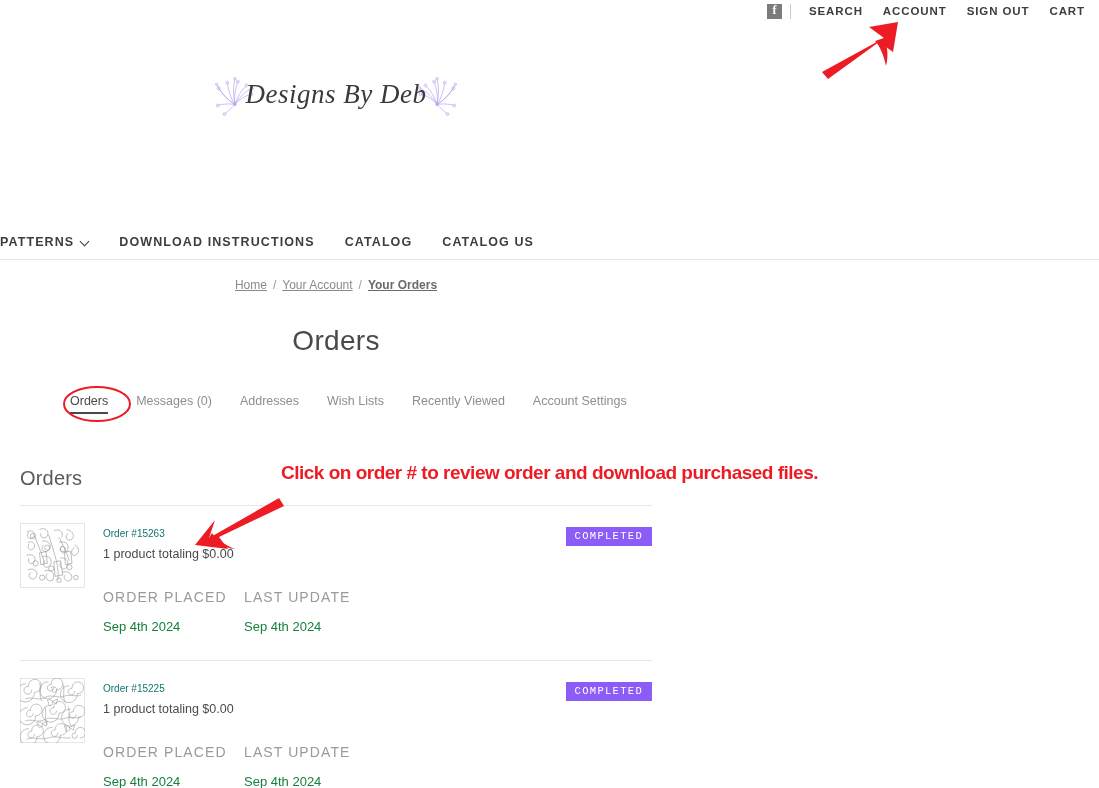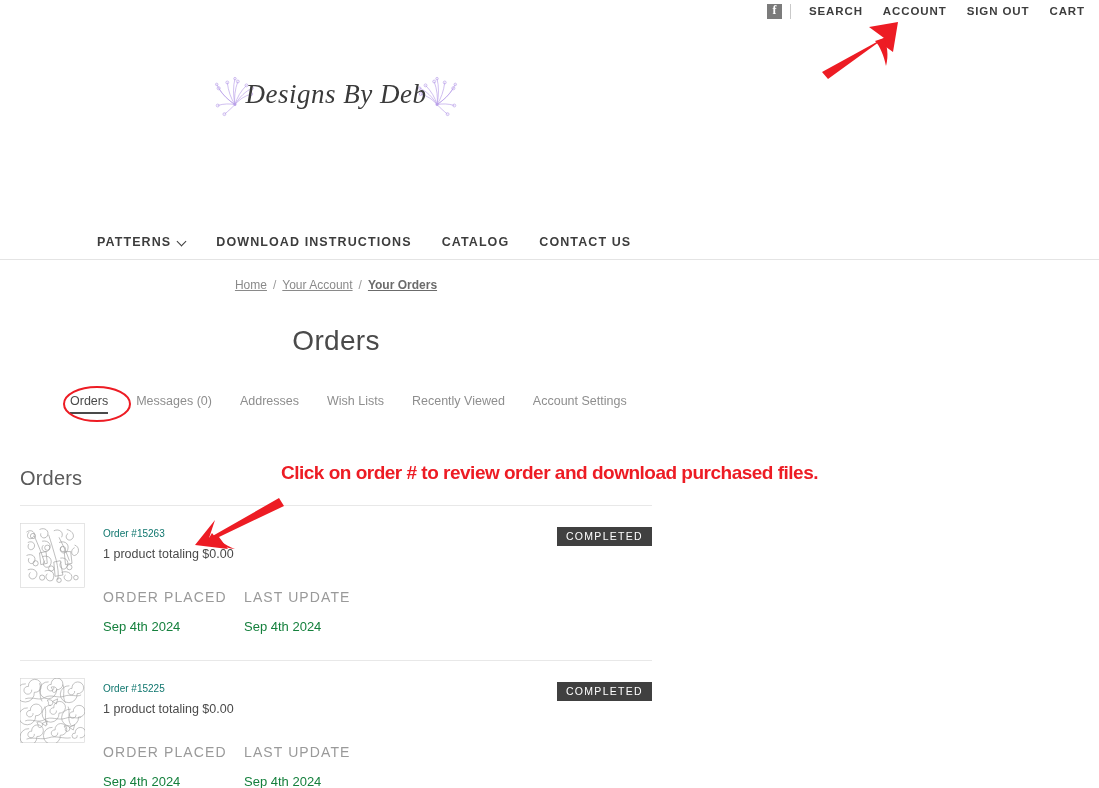--- a/index.html
+++ b/index.html
@@ -44,21 +44,21 @@
     letter-spacing:.5px;white-space:nowrap;
     position:relative;z-index:2;
   }
   .flower{width:48px;height:48px;flex:none;}
   .flower.left{margin-right:-12px;}
   .flower.right{margin-left:-12px;}
 
   
   .mainnav{
     position:absolute;top:225px;left:0;width:943px;height:34px;
-    display:flex;align-items:center;padding-left:97px;box-sizing:border-box;text-align:center;
+    display:flex;align-items:center;box-sizing:border-box;text-align:center;
   }
   .navitem{
     font-size:12.5px;font-weight:bold;letter-spacing:1.1px;
     color:#3d3d3d;margin-right:30px;text-decoration:none;
     display:flex;align-items:center;gap:7px;white-space:nowrap;
   }
   .chev{display:inline-block;width:8px;height:8px;position:relative;}
   .chev:before{
     content:"";position:absolute;left:0;top:0;
     width:6px;height:6px;border-right:1.6px solid #3d3d3d;border-bottom:1.6px solid #3d3d3d;
@@ -112,23 +112,24 @@
   }
   .order-body{position:absolute;left:83px;top:0;width:549px;}
   .order-num{
     font-size:10px;color:#0f766e;text-decoration:none;display:inline-block;
   }
   .order-sub{
     font-size:12.5px;color:#4a4a4a;margin-top:6px;
   }
   .badge{
     position:absolute;right:0;top:4px;
-    background:#404040;color:#ffffff;
+    background:#8b5cf6;color:#ffffff;
     font-size:10.5px;letter-spacing:1.3px;
     padding:3px 9px 4px 9px;
+    font-family:Liberation Mono, monospace;
   }
   .meta{
     display:flex;margin-top:28px;
   }
   .meta-col{width:141px;}
   .meta-label{
     font-size:14px;letter-spacing:1.1px;color:#9a9a9a;text-transform:uppercase;
   }
   .meta-value{
     font-size:13px;color:#15803d;margin-top:14px;
@@ -214,21 +215,21 @@
     </svg>
   </div>
 
   <div class="mainnav">
     <a class="navitem" href="#">
       <span>PATTERNS</span>
       <span class="chev"></span>
     </a>
     <a class="navitem" href="#">DOWNLOAD INSTRUCTIONS</a>
     <a class="navitem" href="#">CATALOG</a>
-    <a class="navitem" href="#">CONTACT US</a>
+    <a class="navitem" href="#">CATALOG US</a>
   </div>
   <div class="nav-rule"></div>
 
   <div class="breadcrumb">
     <a href="#">Home</a>
     <span class="sep">/</span>
     <a href="#">Your Account</a>
     <span class="sep">/</span>
     <span class="current">Your Orders</span>
   </div>

